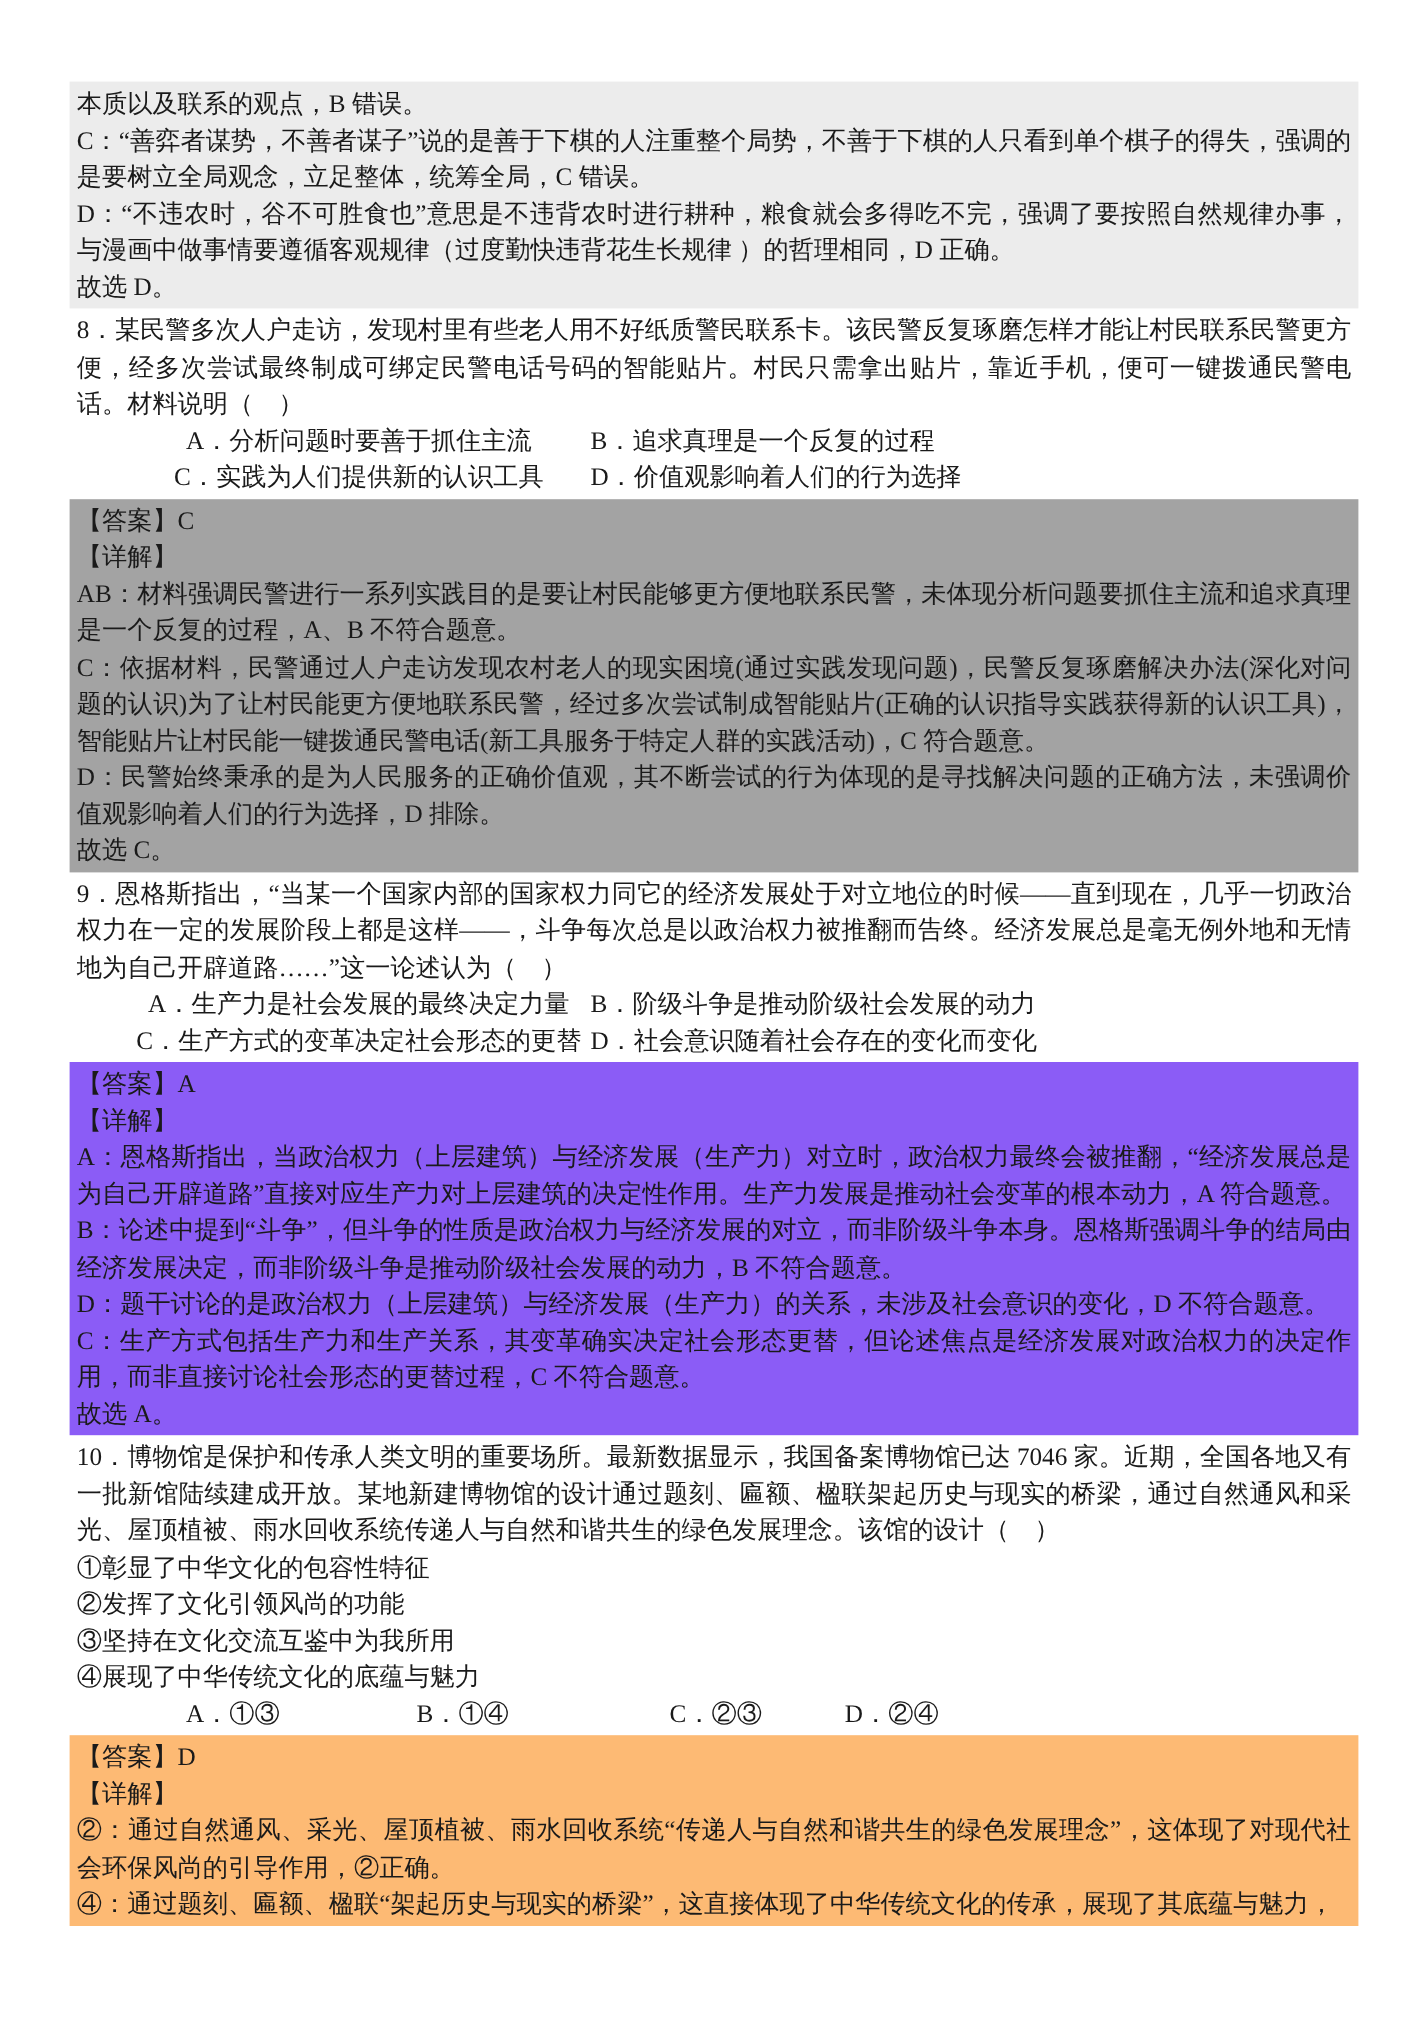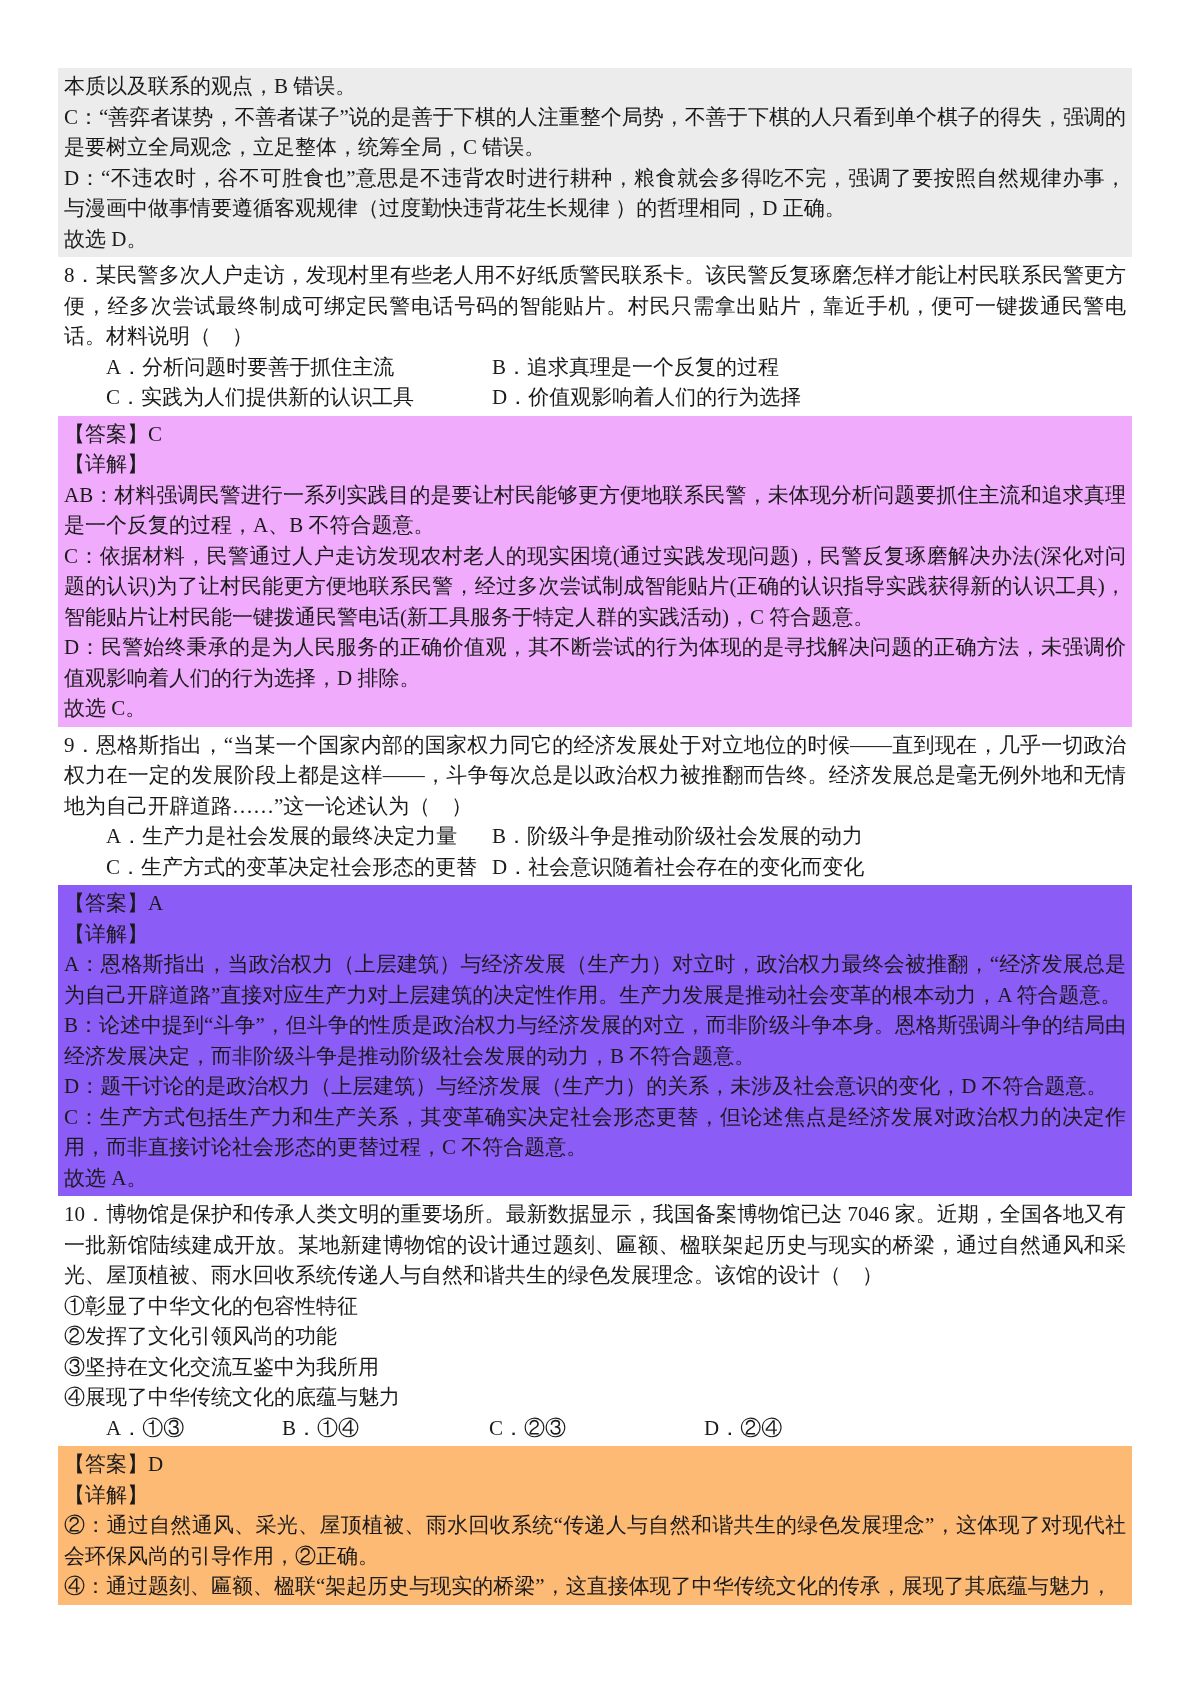--- a/index.html
+++ b/index.html
@@ -31,20 +31,21 @@
   .para {
     text-align: justify;
     white-space: pre-wrap;
   }
   .opt-row {
     display: flex;
     padding-left: 42px;
   }
   .opt-row .opt {
     white-space: nowrap;
+    text-align: center;
   }
   .opt-row.cols2 .opt:nth-child(1) { width: 386px; }
   .opt-row.cols4 .opt:nth-child(1) { width: 176px; }
   .opt-row.cols4 .opt:nth-child(2) { width: 207px; }
   .opt-row.cols4 .opt:nth-child(3) { width: 215px; }
 </style>
 </head>
 <body style="background: rgb(255, 255, 255); color: rgb(26, 26, 26);">
 
 <div class="page">
@@ -59,21 +60,21 @@
         <div class="para">8．某民警多次人户走访，发现村里有些老人用不好纸质警民联系卡。该民警反复琢磨怎样才能让村民联系民警更方便，经多次尝试最终制成可绑定民警电话号码的智能贴片。村民只需拿出贴片，靠近手机，便可一键拨通民警电话。材料说明（　）</div>
         <div class="opt-row cols2">
           <span class="opt">A．分析问题时要善于抓住主流</span>
           <span class="opt">B．追求真理是一个反复的过程</span>
         </div>
         <div class="opt-row cols2">
           <span class="opt">C．实践为人们提供新的认识工具</span>
           <span class="opt">D．价值观影响着人们的行为选择</span>
         </div>
       </div>
-      <div class="block shaded" style="background: #f0abfc;">
+      <div class="block shaded" style="background: #a3a3a3;">
         <div class="para">【答案】C</div>
         <div class="para">【详解】</div>
         <div class="para">AB：材料强调民警进行一系列实践目的是要让村民能够更方便地联系民警，未体现分析问题要抓住主流和追求真理是一个反复的过程，A、B 不符合题意。</div>
         <div class="para">C：依据材料，民警通过人户走访发现农村老人的现实困境(通过实践发现问题)，民警反复琢磨解决办法(深化对问题的认识)为了让村民能更方便地联系民警，经过多次尝试制成智能贴片(正确的认识指导实践获得新的认识工具)，智能贴片让村民能一键拨通民警电话(新工具服务于特定人群的实践活动)，C 符合题意。</div>
         <div class="para">D：民警始终秉承的是为人民服务的正确价值观，其不断尝试的行为体现的是寻找解决问题的正确方法，未强调价值观影响着人们的行为选择，D 排除。</div>
         <div class="para">故选 C。</div>
       </div>
       <div class="block">
         <div class="para">9．恩格斯指出，“当某一个国家内部的国家权力同它的经济发展处于对立地位的时候——直到现在，几乎一切政治权力在一定的发展阶段上都是这样——，斗争每次总是以政治权力被推翻而告终。经济发展总是毫无例外地和无情地为自己开辟道路……”这一论述认为（　）</div>
         <div class="opt-row cols2">

